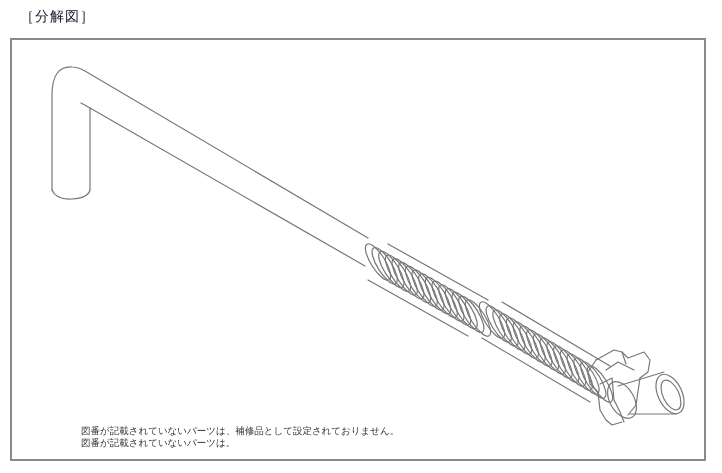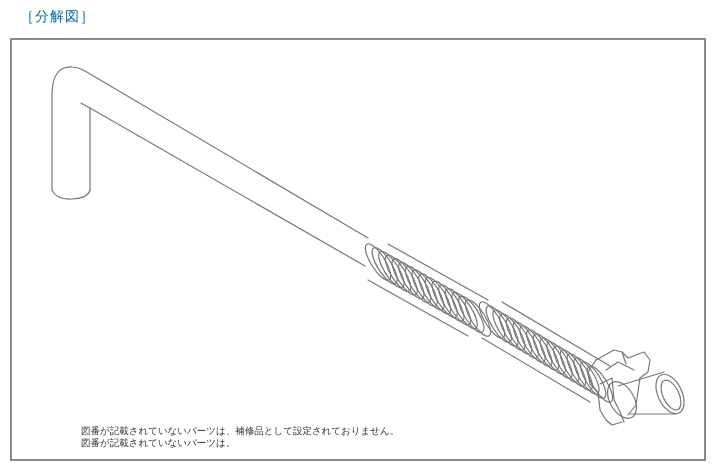--- a/index.html
+++ b/index.html
@@ -1,18 +1,18 @@
 <!DOCTYPE html>
 <html><head>
 <meta charset="utf-8">
 <style>
   html, body { margin: 0; padding: 0; background: #ffffff; }
   body { width: 722px; height: 473px; position: relative; overflow: hidden;
          font-family: "DejaVu Sans", sans-serif; }
-  .heading { position: absolute; left: 20px; top: 8px; font-size: 14px; color: #0369a1;
+  .heading { position: absolute; left: 20px; top: 8px; font-size: 14px; color: #0f172a;
              letter-spacing: 1px; }
   .frame { position: absolute; left: 10px; top: 38px; width: 696px; height: 423px;
            border: 2px solid #8a8a8a; box-sizing: border-box; }
   .drawing { position: absolute; left: 0; top: 0; }
   .note { position: absolute; left: 33px; top: 425px; font-size: 9.5px; line-height: 12px;
           color: #333; }
   .note div { white-space: nowrap; padding-left: 48px; }
 </style>
 </head>
 <body>

